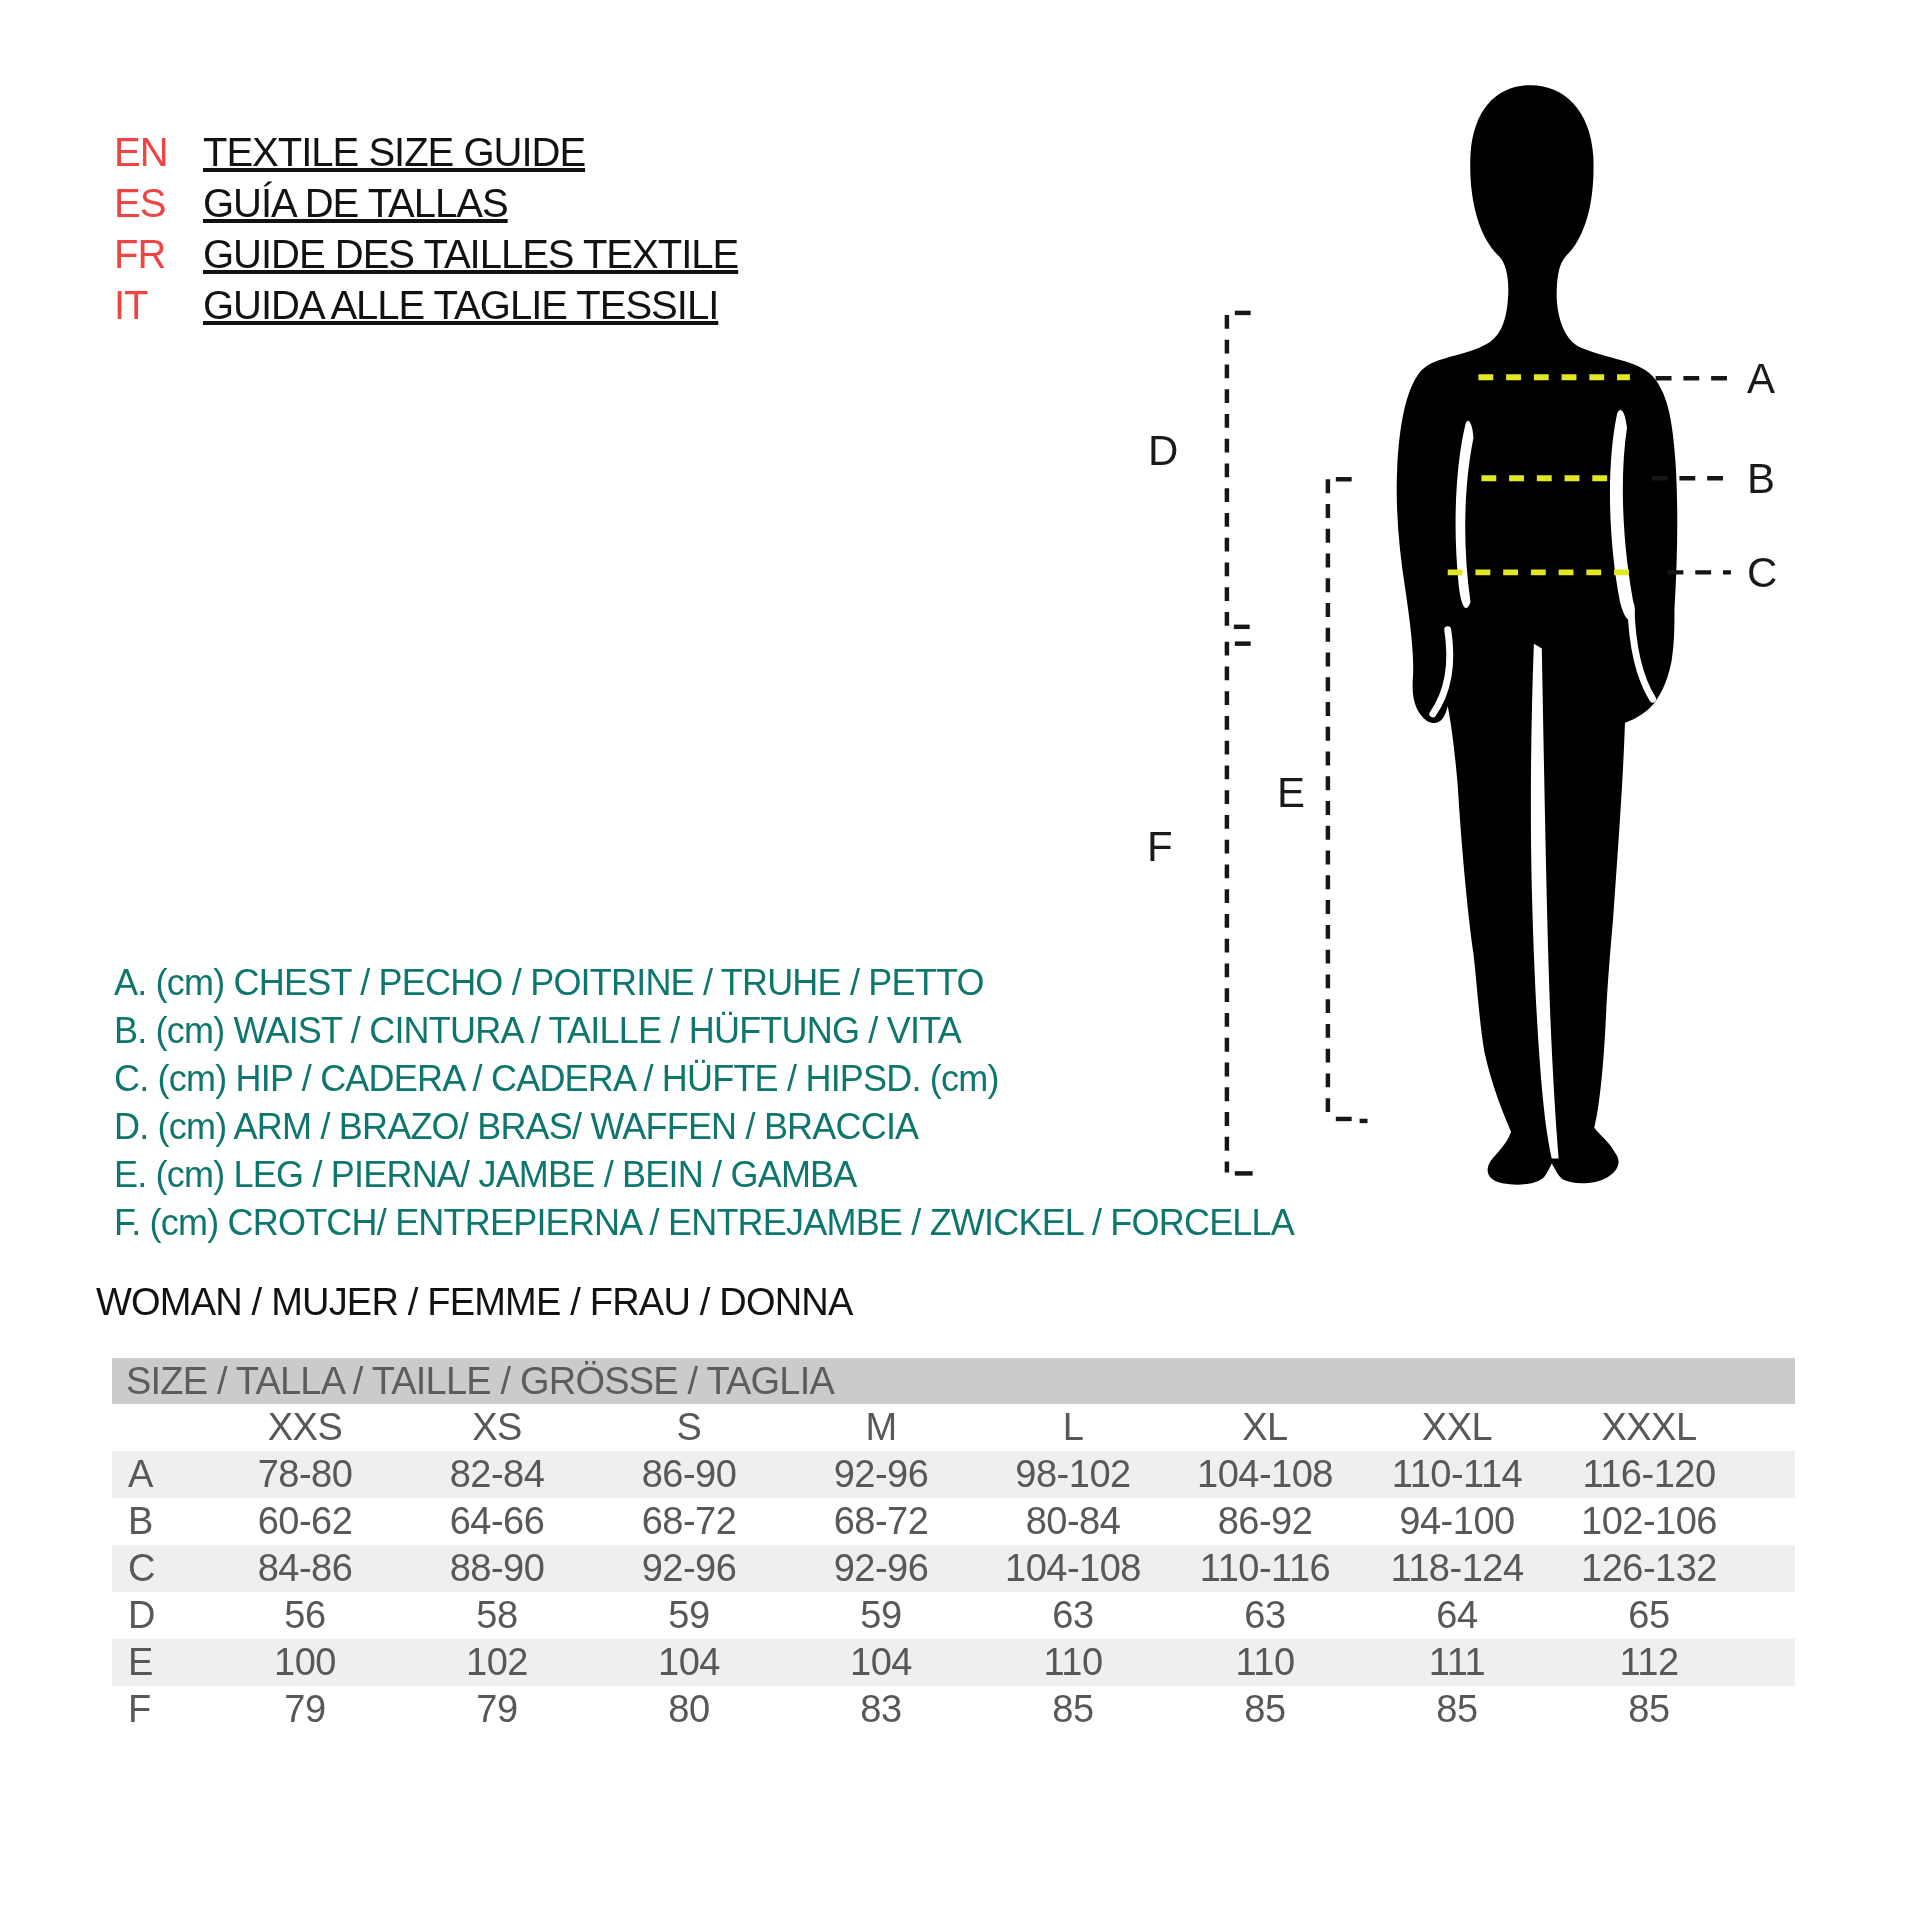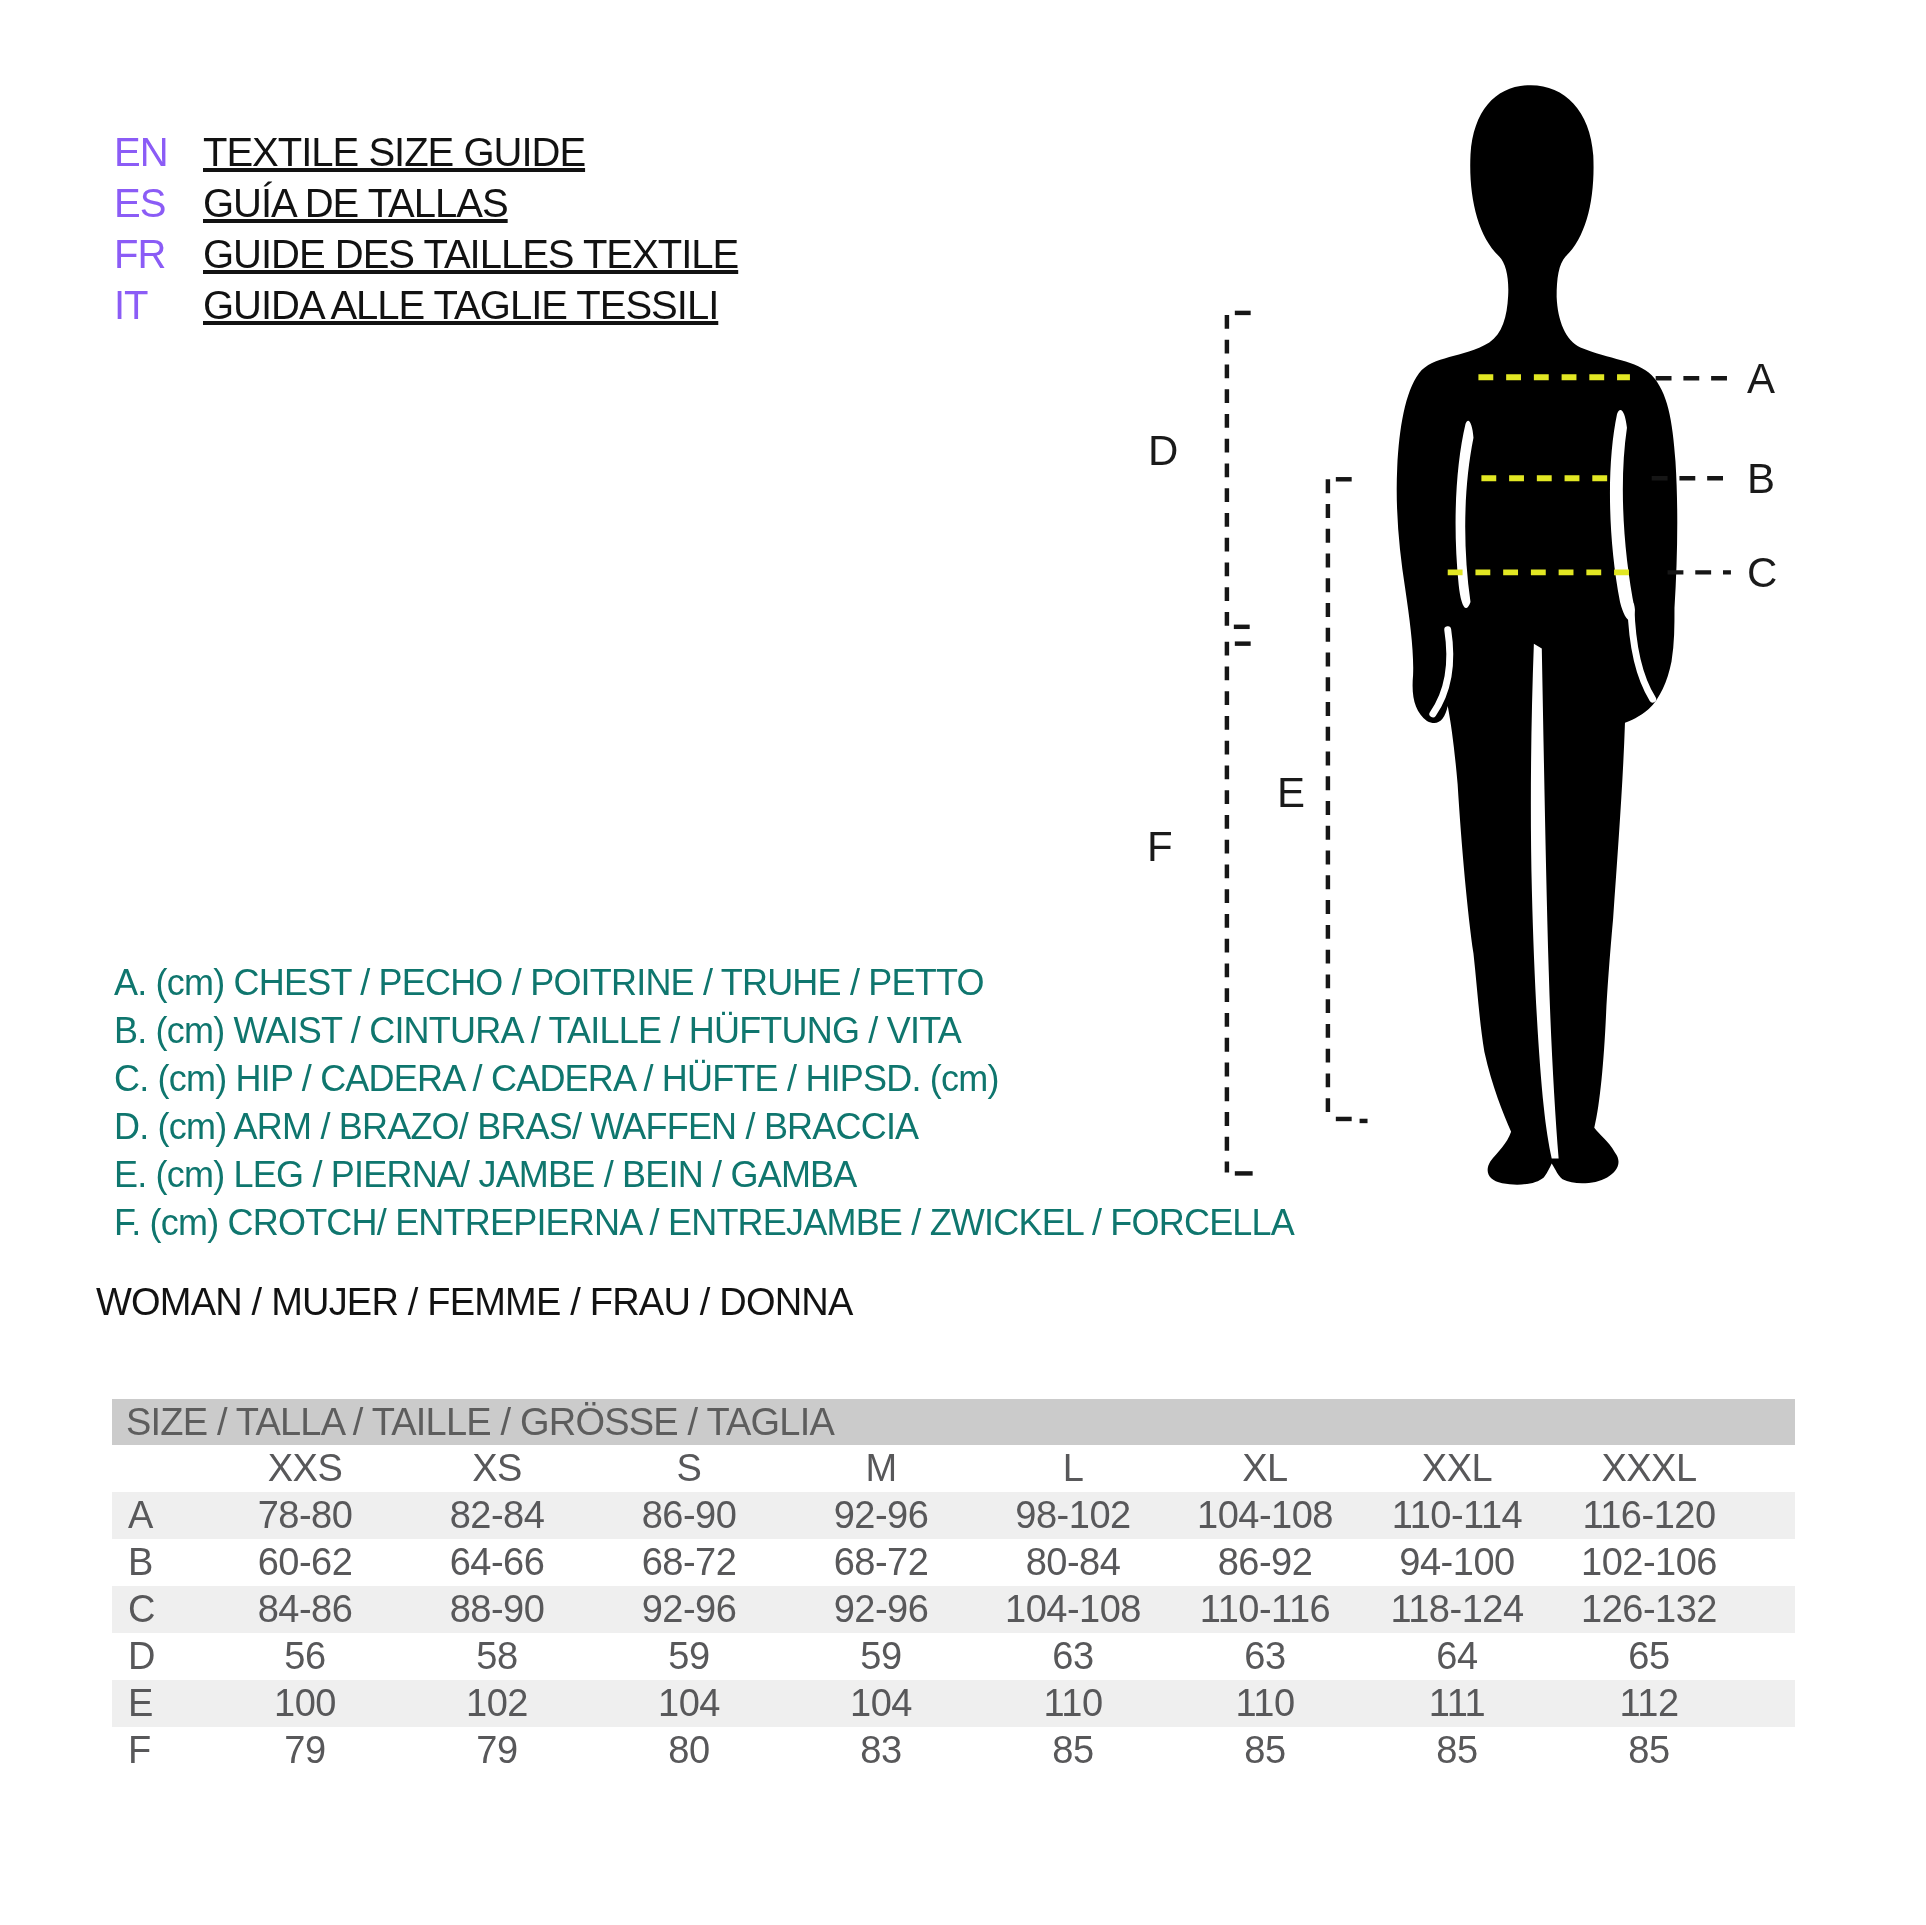--- a/index.html
+++ b/index.html
@@ -8,38 +8,38 @@
     width:1927px; height:1926px;
     font-family:"Liberation Sans", sans-serif;
     position:relative; overflow:hidden;
     color:#111;
   }
   .abs { position:absolute; }
 
   
   .lang-block { left:114px; top:127px; }
   .lang-row { display:flex; height:51px; line-height:51px; }
-  .lang-code { width:89px; font-size:40px; letter-spacing:-1px; color:#8b5cf6; }
+  .lang-code { width:89px; font-size:40px; letter-spacing:-1px; color:#ef4444; }
   .lang-title { font-size:40px; letter-spacing:-1px; color:#121212; white-space:nowrap;text-decoration:underline; }
 
   
   .legend-block { left:114px; top:959px; }
   .legend-row { height:48px; line-height:48px; font-size:36px; letter-spacing:-0.8px; color:#0f766e; white-space:nowrap; }
 
   .woman-heading { left:96px; top:1280px; font-size:38px; letter-spacing:-0.8px; color:#121212; line-height:44px; }
 
   
   .fig-label { font-size:42px; color:#1a1a1a; letter-spacing:0; line-height:46px; }
 
   
   .size-table { left:112px; top:1358px; width:1683px; }
   .t-header {
     height:46px; line-height:46px; background:#cbcbcb;
     color:#5d5d5d; font-size:38px; letter-spacing:-0.8px;
-    padding-left:14px; white-space:nowrap;margin-top:41px;
+    padding-left:14px; white-space:nowrap;
   }
   .t-row { display:grid; grid-template-columns:89px repeat(8,176px) 1fr; height:47px; line-height:47px;gap:16px; }
   .t-row.shade { background:#efefef; }
   .t-cell { text-align:center; font-size:38px; color:#58585a; letter-spacing:-0.5px; overflow:visible; white-space:nowrap; }
   .t-cell.lbl { text-align:left; padding-left:16px; }
   .t-sizes .t-cell { color:#58585a; }
 </style>
 </head>
 <body>
 

